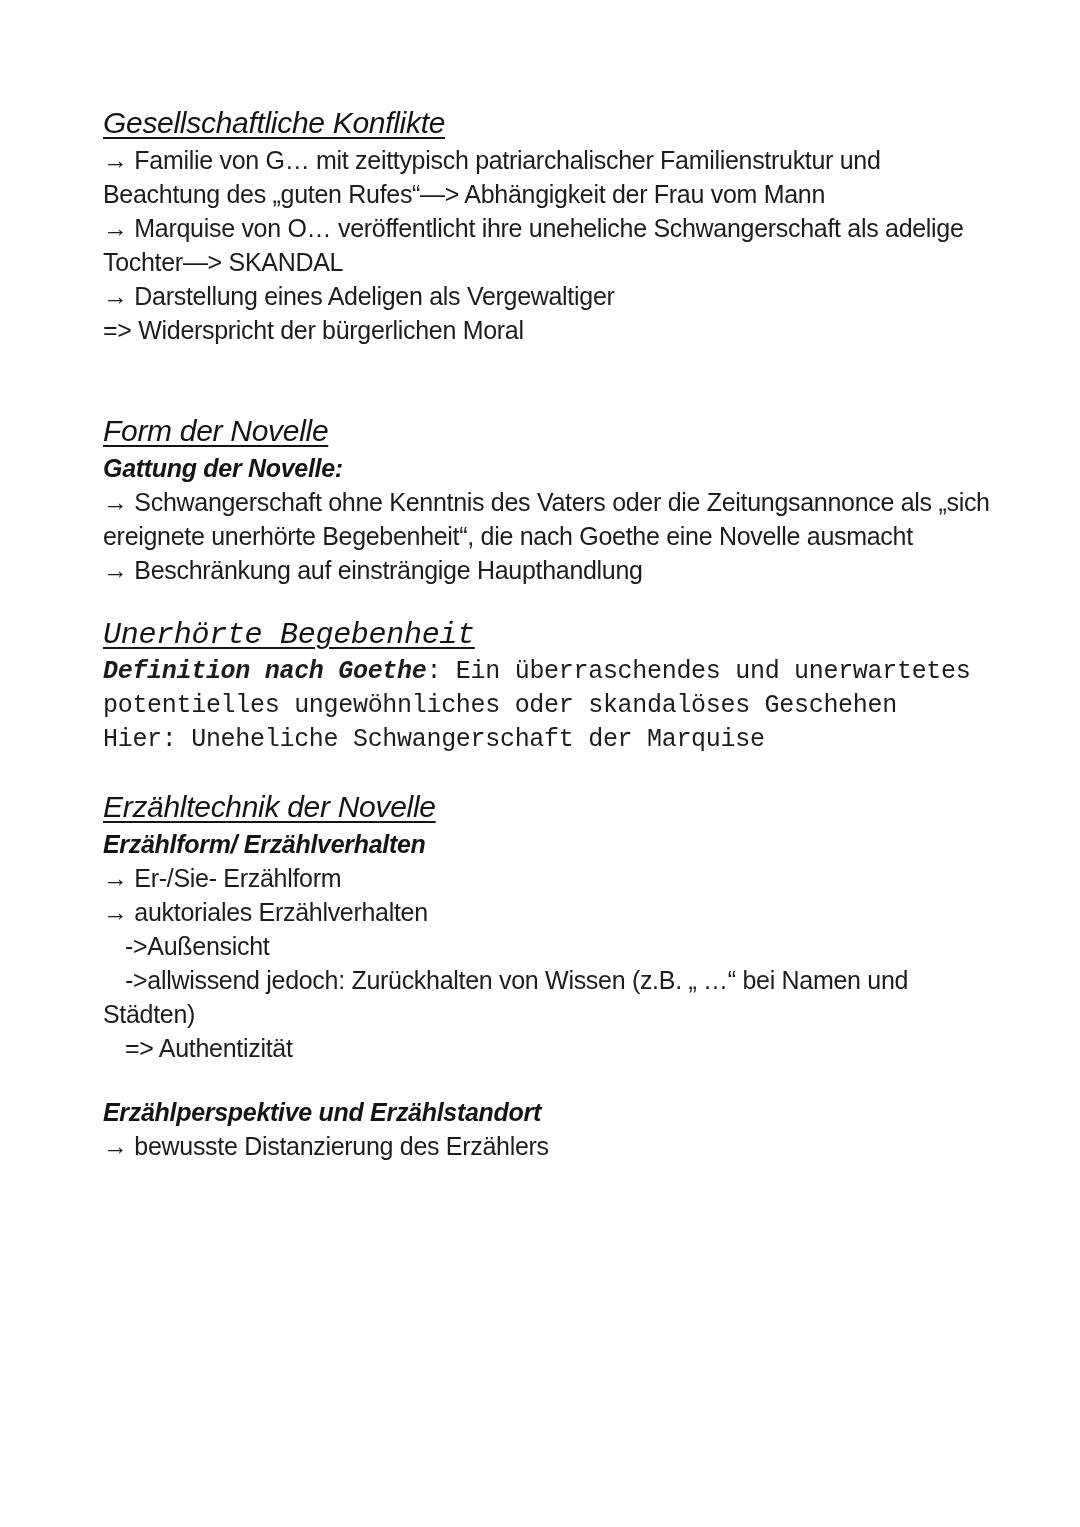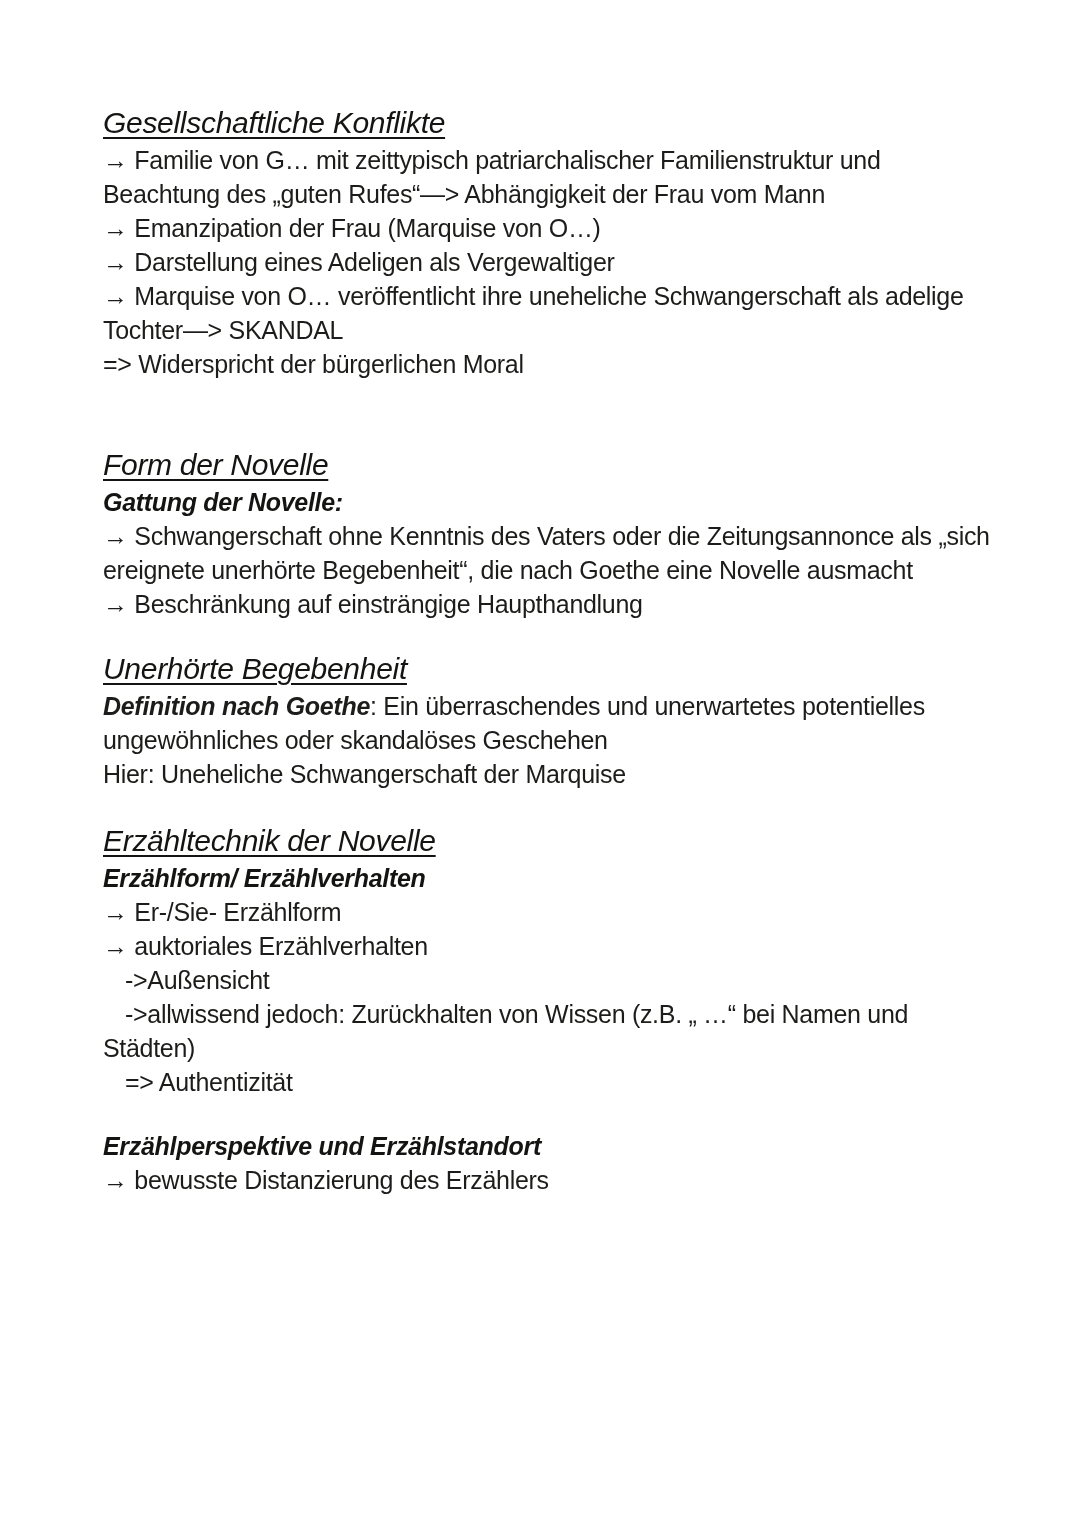--- a/index.html
+++ b/index.html
@@ -55,32 +55,31 @@
   }
 </style>
 </head>
 <body>
 
 <main class="page">
   <article id="sections-root">
       <section class="notes-section" style="margin-bottom: 64px;">
         <h2 class="sec-heading">Gesellschaftliche Konflikte</h2>
         <p class="item">→ Familie von G… mit zeittypisch patriarchalischer Familienstruktur und Beachtung des „guten Rufes“—&gt; Abhängigkeit der Frau vom Mann</p>
-        <p class="item">→ Emanzipation der Frau (Marquise von O…)</p>
+        <p class="item">→ Marquise von O… veröffentlicht ihre uneheliche Schwangerschaft als adelige Tochter—&gt; SKANDAL</p>
         <p class="item">→ Darstellung eines Adeligen als Vergewaltiger</p>
-        <p class="item">→ Marquise von O… veröffentlicht ihre uneheliche Schwangerschaft als adelige Tochter—&gt; SKANDAL</p>
         <p class="item">=&gt; Widerspricht der bürgerlichen Moral</p>
       </section>
       <section class="notes-section" style="margin-bottom: 28px;">
         <h2 class="sec-heading">Form der Novelle</h2>
         <h3 class="sec-subheading">Gattung der Novelle:</h3>
         <p class="item">→ Schwangerschaft ohne Kenntnis des Vaters oder die Zeitungsannonce als „sich ereignete unerhörte Begebenheit“, die nach Goethe eine Novelle ausmacht</p>
         <p class="item">→ Beschränkung auf einsträngige Haupthandlung</p>
       </section>
-      <section class="notes-section" style="margin-bottom: 30px;">
+      <section class="notes-section" style="margin-bottom: 30px; font-family: Liberation Mono, monospace;">
         <h2 class="sec-heading">Unerhörte Begebenheit</h2>
         <p class="item"><strong class="lead">Definition nach Goethe</strong>: Ein überraschendes und unerwartetes potentielles ungewöhnliches oder skandalöses Geschehen</p>
         <p class="item">Hier: Uneheliche Schwangerschaft der Marquise</p>
       </section>
       <section class="notes-section" style="margin-bottom: 30px;">
         <h2 class="sec-heading">Erzähltechnik der Novelle</h2>
         <h3 class="sec-subheading">Erzählform/ Erzählverhalten</h3>
         <p class="item">→ Er-/Sie- Erzählform</p>
         <p class="item">→ auktoriales Erzählverhalten</p>
         <p class="item indent">-&gt;Außensicht</p>

